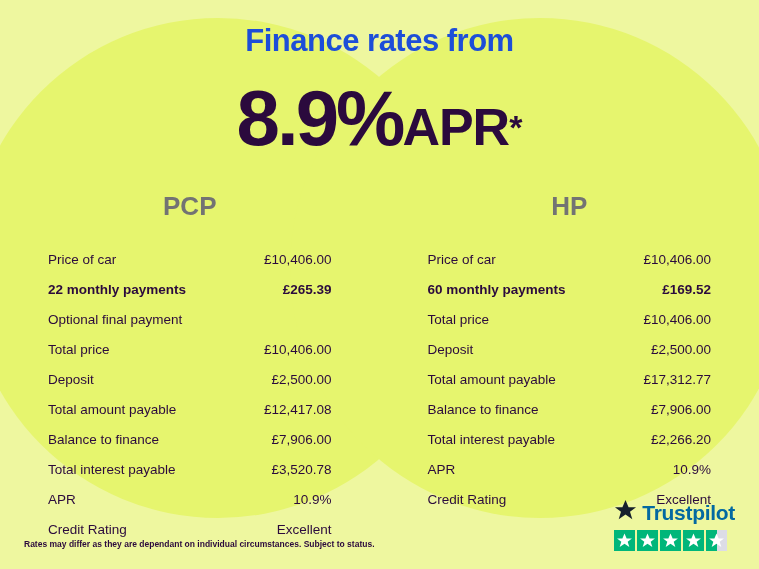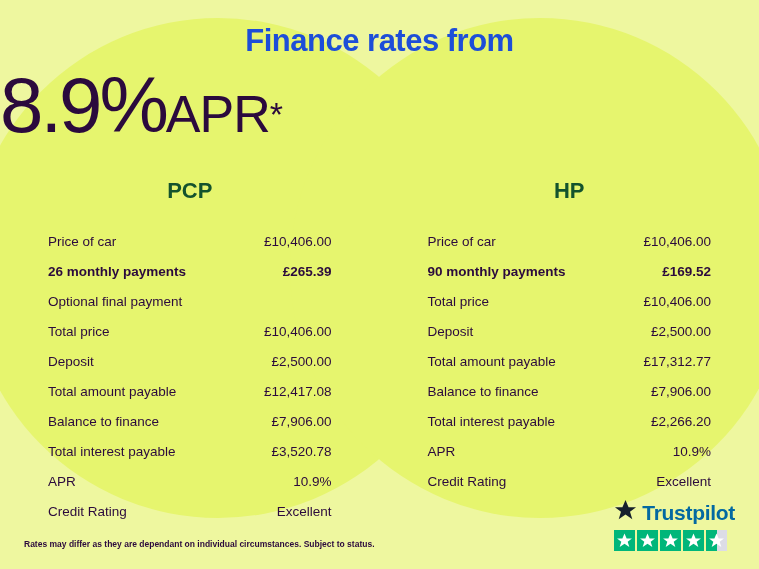--- a/index.html
+++ b/index.html
@@ -34,24 +34,25 @@
   }
   .headline {
     text-align: center;
     color: #1d4ed8;
     font-weight: bold;
     font-size: 31px;
     letter-spacing: -0.5px;
     padding-top: 23px;
   }
   .rate-row {
+    text-align: center;
     color: #2b0a3d;
-    font-weight: normal;
+    font-weight: bold;
     line-height: 1;
-    margin-top: 7px;
+    margin-top: 20px;
     white-space: nowrap;
   }
   .rate-big {
     font-size: 78px;
     letter-spacing: -3px;
   }
   .rate-apr {
     font-size: 52px;
     letter-spacing: -1px;
   }
@@ -62,23 +63,23 @@
   .columns {
     display: flex;
     margin-top: 34px;
   }
   .col {
     width: 50%;
     padding: 0 40px;
   }
   .col-title {
     text-align: center;
-    color: #14532d;
-    font-weight: bold;
-    font-size: 22px;
+    color: #737373;
+    font-weight: bold;
+    font-size: 26px;
     margin-bottom: 22px;
   }
   .row {
     display: flex;
     justify-content: space-between;
     align-items: baseline;
     color: #2b0a3d;
     font-size: 13.5px;
     padding: 7.5px 8px 7.5px 8px;
   }
@@ -151,21 +152,21 @@
   <div class="columns">
 
     <div class="col">
       <div class="col-title">PCP</div>
 
       <div class="row">
         <span class="label">Price of car</span>
         <span class="value">£10,406.00</span>
       </div>
       <div class="row bold">
-        <span class="label">26 monthly payments</span>
+        <span class="label">22 monthly payments</span>
         <span class="value">£265.39</span>
       </div>
       <div class="row">
         <span class="label">Optional final payment</span>
         <span class="value"></span>
       </div>
       <div class="row">
         <span class="label">Total price</span>
         <span class="value">£10,406.00</span>
       </div>
@@ -196,21 +197,21 @@
     </div>
 
     <div class="col">
       <div class="col-title">HP</div>
 
       <div class="row">
         <span class="label">Price of car</span>
         <span class="value">£10,406.00</span>
       </div>
       <div class="row bold">
-        <span class="label">90 monthly payments</span>
+        <span class="label">60 monthly payments</span>
         <span class="value">£169.52</span>
       </div>
       <div class="row">
         <span class="label">Total price</span>
         <span class="value">£10,406.00</span>
       </div>
       <div class="row">
         <span class="label">Deposit</span>
         <span class="value">£2,500.00</span>
       </div>

